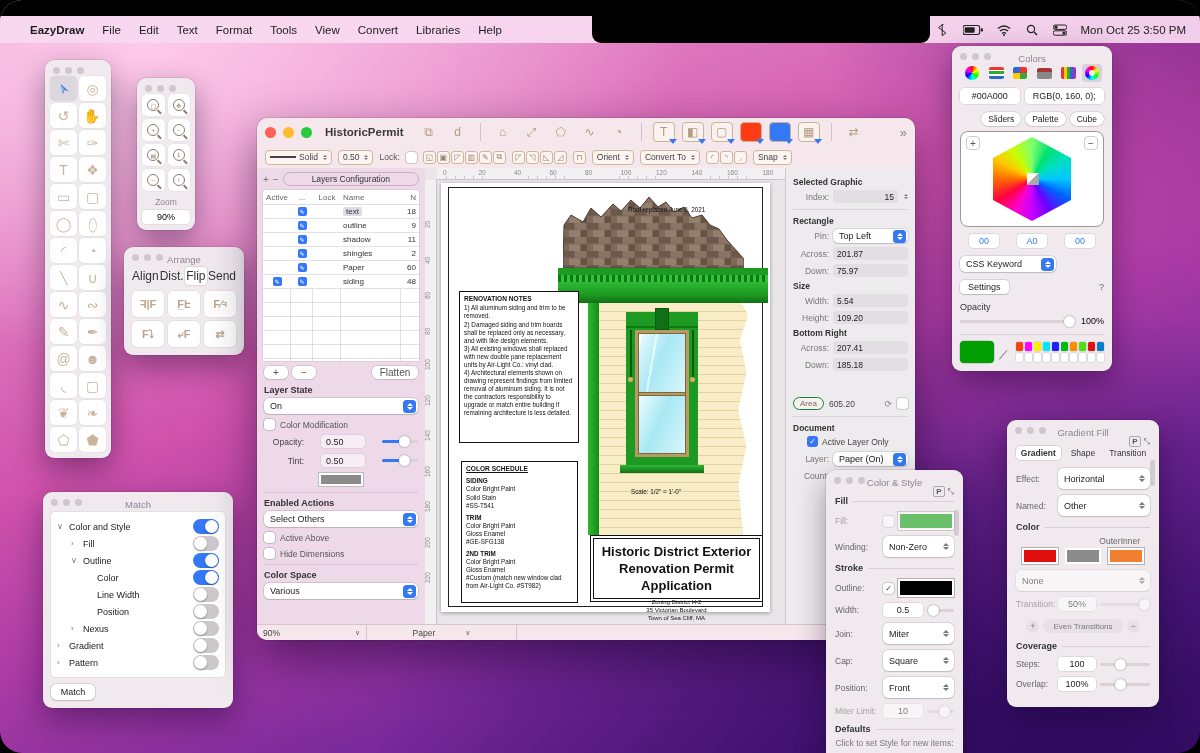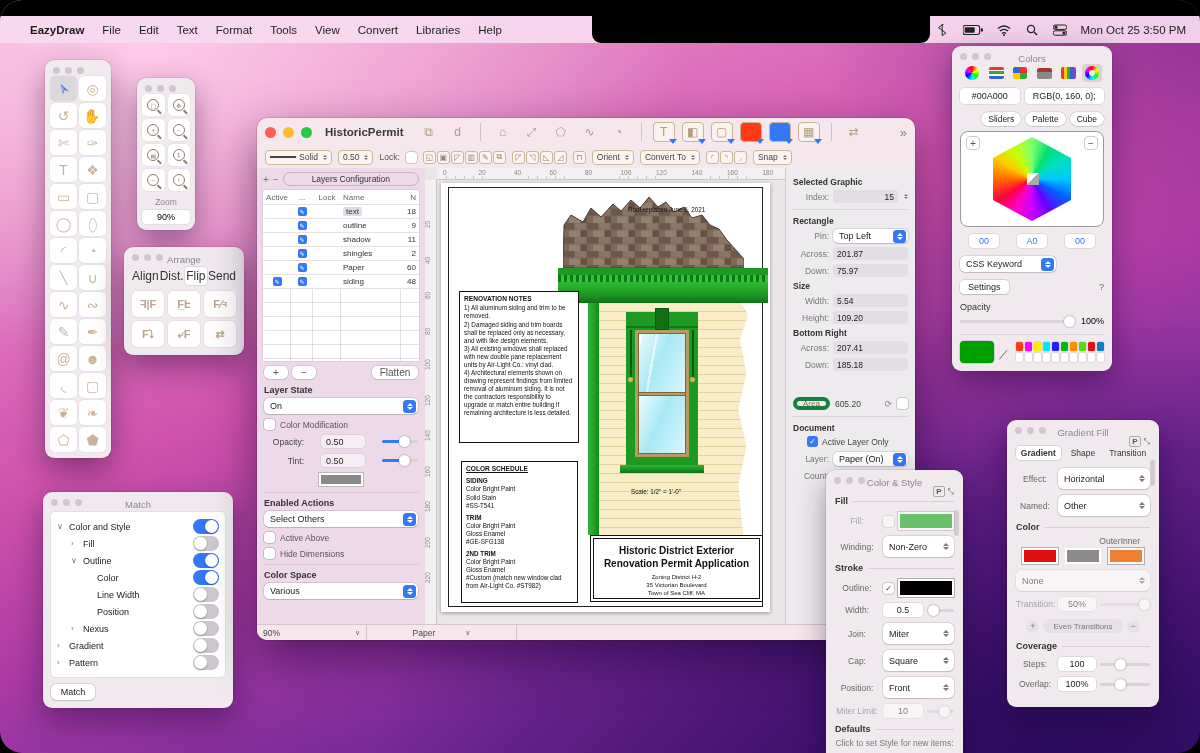--- a/index.html
+++ b/index.html
@@ -152,21 +152,21 @@
   #page { position:absolute; left:16px; top:15px; width:329px; height:429px; background:#fff; box-shadow:0 1px 4px rgba(0,0,0,.35); }
   #drawrect { position:absolute; left:7px; right:7px; top:4px; bottom:5px; border:1.5px solid #222; }
   .annot { position:absolute; font-size:6.3px; color:#111; line-height:1.28; }
   .notesbox { border:1.2px solid #111; background:#fff; padding:3px 4px; }
   .notesbox .bt { font-weight:bold; font-size:6.6px; margin-bottom:1px; }
   .notesbox .bt.und { text-decoration:underline; }
   .notesbox .bhead { font-weight:bold; margin-top:4px; }
   .pre { white-space:pre-line; }
   #titleblock { border:1.6px solid #111; background:#fff; padding:2px; }
   #titleblock .inner { border:.8px solid #111; height:100%; text-align:center; padding:5px 2px; }
-  #titleblock .big { font-weight:bold; font-size:10px; line-height:1.3; }
+  #titleblock .big { font-weight:bold; font-size:13px; line-height:1.3; }
   #titleblock .small { font-size:6px; margin-top:3px; line-height:1.35; }
 
   
   #roof { position:absolute; left:122px; top:12px; width:181px; height:73px; }
   #cornice { position:absolute; left:117px; top:85px; width:210px; height:35px; }
   #cornice .fascia { height:7px; background:#1d9a22; }
   #cornice .dentil { height:7px; background:repeating-linear-gradient(90deg,#0e7a13 0 3px,#36c13c 3px 6px); }
   #cornice .crown { height:21px; background:linear-gradient(180deg,#2eb834,#1d9a22 60%,#117016); }
   #wall { position:absolute; left:147px; top:120px; width:160px; height:232px;
     background:repeating-linear-gradient(180deg,#f8edc6 0 8px,#e3d29f 8px 9px);
@@ -186,21 +186,21 @@
 
   
   #inspector { width:130px; flex:none; background:#eeebee; border-left:.5px solid #cfc9cf; padding:5px 7px 0; font-size:8.5px; color:#444; }
   #inspector .isect { font-weight:bold; color:#333; margin:4px 0 3px; }
   #inspector .irow { display:flex; align-items:center; gap:4px; margin-bottom:4px; }
   #inspector .ilab { width:36px; text-align:right; color:#777; flex:none; }
   #inspector .ival { flex:1; background:#e3dee3; border-radius:3px; padding:1px 4px; height:13px; display:flex; align-items:center; color:#222; }
   #inspector .dd { height:14px; flex:1; background:#fff; }
   #inspector hr { border:none; border-top:1px solid #d9d3d9; margin:6px 0; }
   #arearow { display:flex; align-items:center; gap:5px; margin-top:26px; }
-  #arearow .areabtn { border:4px solid #15803d; border-radius:7px; padding:0 6px; height:13px; font-size:8px; color:#7d6b55; background:#f7f1ee; display:flex; align-items:center; }
+  #arearow .areabtn { border:1px solid #15803d; border-radius:7px; padding:0 6px; height:13px; font-size:8px; color:#7d6b55; background:#f7f1ee; display:flex; align-items:center; }
   #arearow .rot { margin-left:auto; color:#888; font-size:9px; }
   #docsect .irow { margin-bottom:5px; }
 
   #winbottom { position:absolute; left:0; right:0; bottom:0; height:16px; background:#f6e7ec; border-top:.5px solid #d8c4ca; display:flex; font-size:8.5px; color:#444; }
   #winbottom .zdd { width:110px; border-right:.5px solid #d8c4ca; display:flex; align-items:center; padding:0 6px; }
   #winbottom .pdd { width:150px; border-right:.5px solid #d8c4ca; display:flex; align-items:center; justify-content:center; gap:30px; }
   #winbottom .vchev { margin-left:auto; color:#666; font-size:7px; }
 
   
   #colors { left:952px; top:46px; width:160px; padding:18px 8px 8px; }
@@ -244,21 +244,21 @@
 
   
   #gradient { left:1007px; top:420px; width:152px; padding:16px 9px 10px; font-size:8.5px; color:#444; }
   .pbadge { position:absolute; top:16px; right:9px; font-size:8px; color:#555; display:flex; gap:3px; align-items:center; }
   .pbadge .pbox { border:1px solid #aaa; border-radius:2px; padding:0 2px; font-weight:bold; }
   .scrollpill { position:absolute; right:4px; top:40px; width:5px; height:26px; border-radius:3px; background:#d2cbd2; }
   #gradient .tabs { display:flex; margin:10px 0 8px; border-radius:5px; }
   #gradient .tab { flex:1; text-align:center; font-size:8.5px; padding:2px 0; color:#333; border-radius:4px; }
   #gradient .tab.active { background:#fff; box-shadow:0 0 0 .5px rgba(0,0,0,.2); font-weight:bold; }
   .lrow { display:flex; align-items:center; gap:4px; margin-bottom:6px; }
-  .lrow .llab { width:38px; text-align:center; color:#666; flex:none; }
+  .lrow .llab { width:38px; text-align:left; color:#666; flex:none; }
   .lrow .dd { flex:1; height:21px; } .lrow .dd .st { background:transparent; }
   .lrow .dd .st .u { border-bottom-color:#777; } .lrow .dd .st .d { border-top-color:#777; }
   #gradient .swrow { display:flex; justify-content:space-between; padding:0 6px; margin-bottom:6px; }
   #gradient .gsw { width:36px; height:16px; border:2px solid #fff; outline:1px solid #b5aeb5; }
   #gradient .oi { display:flex; justify-content:flex-end; padding:0 10px; color:#666; margin-bottom:2px; }
   .dim { opacity:.55; }
   #gradient .evrow { display:flex; align-items:center; gap:4px; justify-content:center; margin:8px 0; }
   #gradient .evrow .btn { height:14px; padding:0 10px; border-radius:7px; font-size:8px; color:#777; background:#e7e1e7; box-shadow:none; }
   #gradient .pmbtn { width:13px; height:13px; border-radius:50%; background:#e7e1e7; font-size:9px; color:#777; display:flex; align-items:center; justify-content:center; }
 

